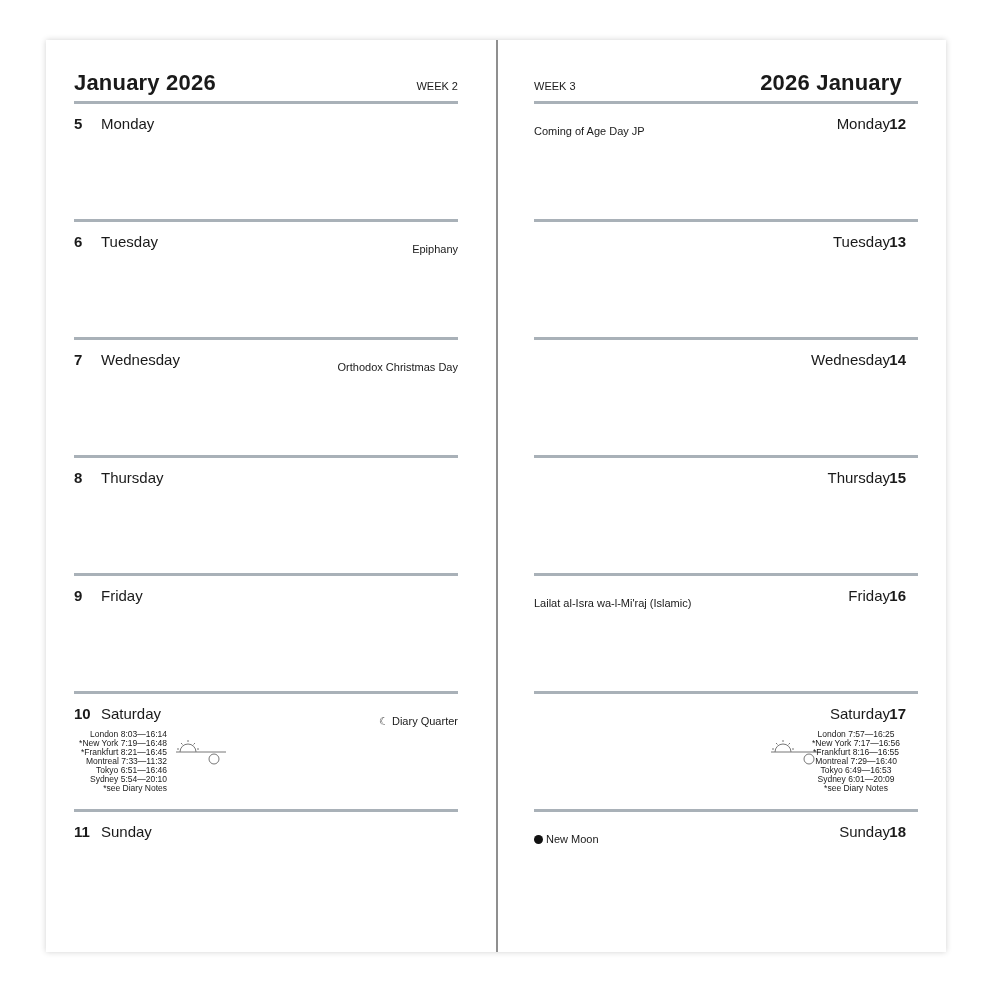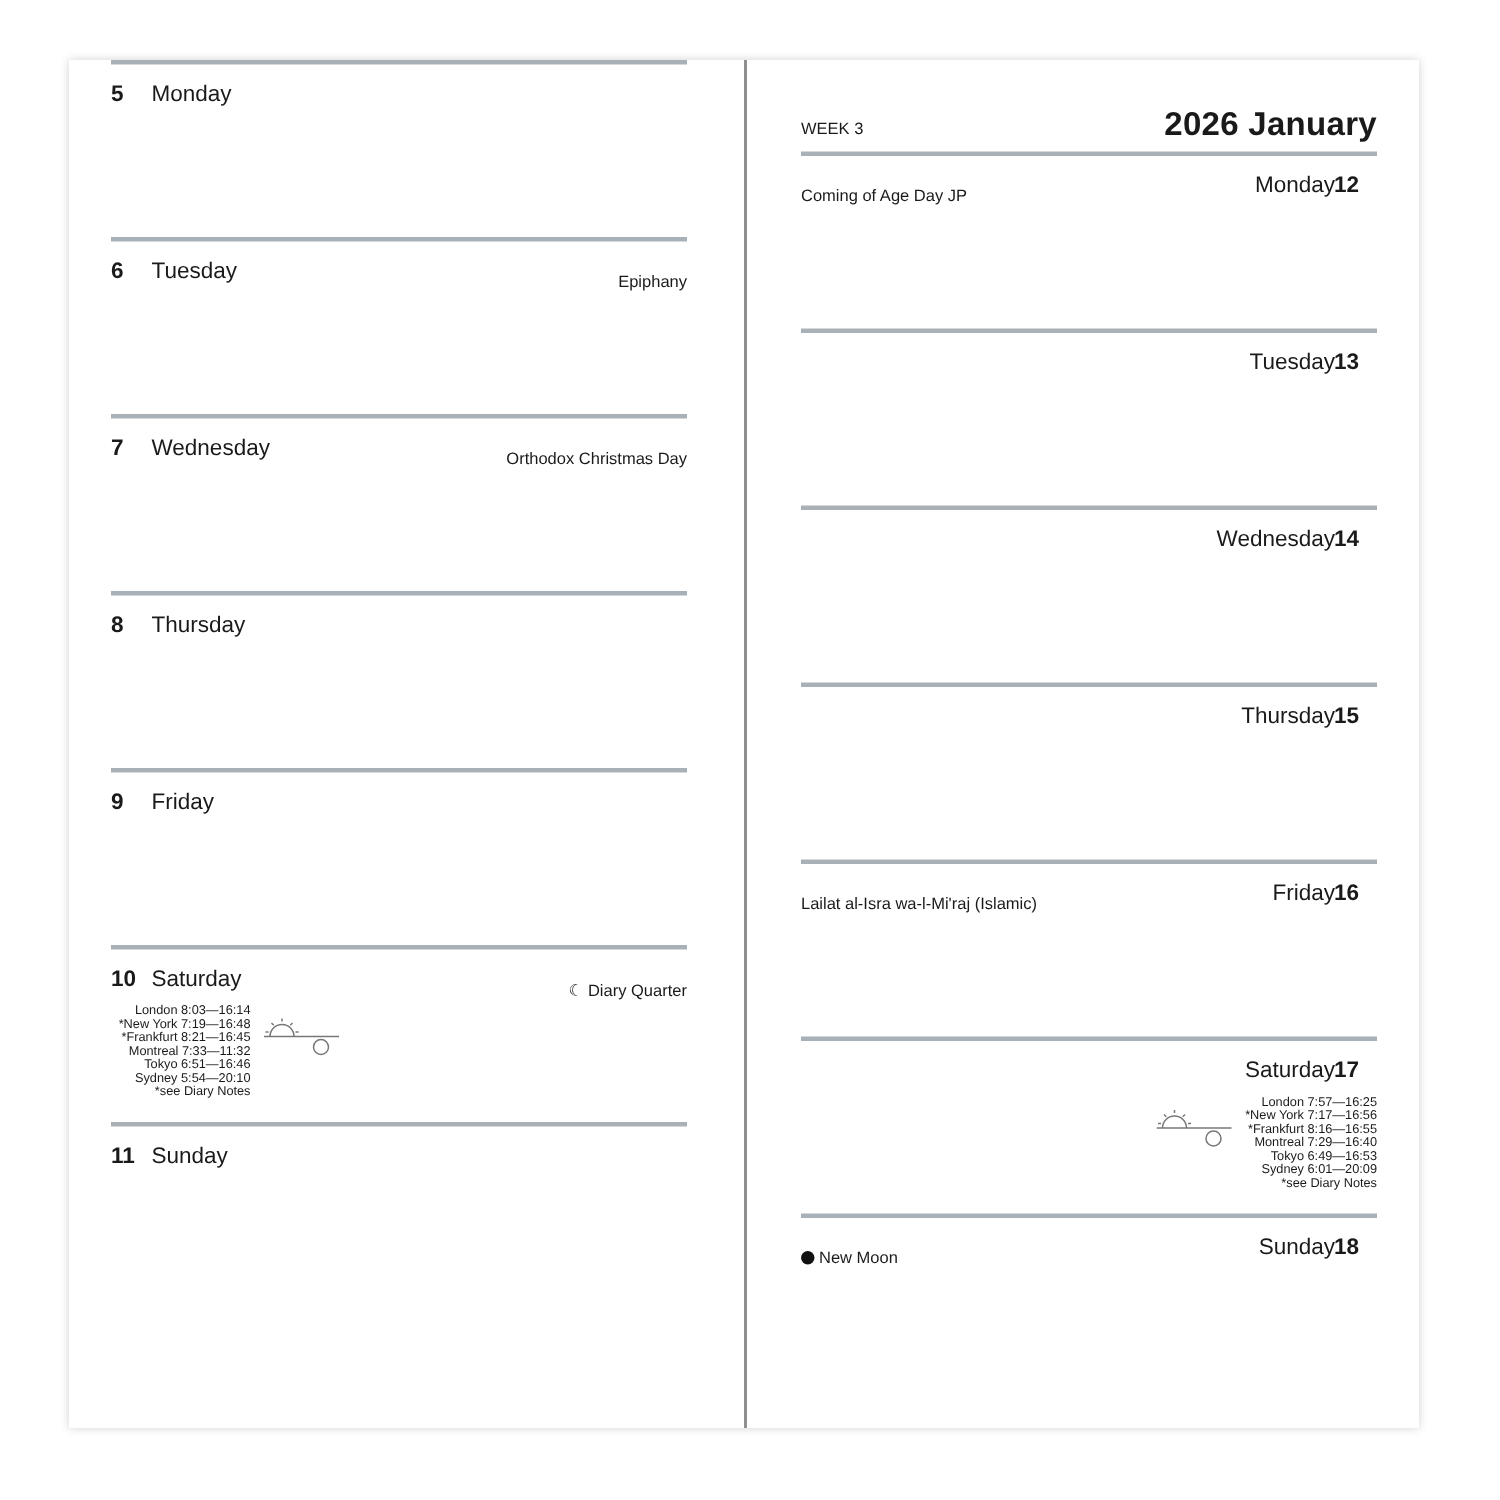--- a/index.html
+++ b/index.html
@@ -6,45 +6,49 @@
   body { width:1000px; height:1000px; background:#ffffff; position:relative; overflow:hidden; font-family:"Liberation Sans", sans-serif; color:#1a1a1a; }
   .diary { position:absolute; left:46px; top:40px; width:900px; height:912px; background:#fff; box-shadow:0 0 6px rgba(0,0,0,0.18); }
   .spine { position:absolute; left:496px; top:40px; width:2px; height:912px; background:#8f8f8f; }
   .page { position:absolute; top:40px; width:384px; }
   .page.left { left:74px; }
   .page.right { left:534px; }
   .header { position:relative; height:61px; }
   .title { position:absolute; top:30px; font-size:22px; font-weight:bold; letter-spacing:0.2px; }
   .week { position:absolute; top:40px; font-size:11px; }
   .left .title { left:0; } .left .week { right:0; }
-  .right .title { right:0; } .right .week { left:0; }
+  .right .title { right:16px; } .right .week { left:0; }
   .rule { height:3px; background:#a9b1b8; }
   .day { position:relative; height:115px; border-bottom:3px solid #a9b1b8; }
   .day.last { border-bottom:none; height:112px; }
   .dnum { position:absolute; top:11px; font-size:15px; font-weight:bold; }
   .dname { position:absolute; top:11px; font-size:15px; }
   .left .dnum { left:0; } .left .dname { left:27px; }
   .right .dnum { right:12px;text-align:center; } .right .dname { right:28px; }
   .event { position:absolute; top:10px; font-size:11px;margin-top:11px; }
   .left .event { right:0; } .right .event { left:0; }
   .sun { position:absolute; top:36px; font-size:8.5px; line-height:9px; }
   .left .sun { left:0; width:93px; text-align:right; }
-  .right .sun { right:0; width:100px; text-align:right; }
+  .right .sun { right:12px; width:100px; text-align:center; }
   .sunicon { position:absolute; top:44px; }
   .left .sunicon { left:102px; }
   .right .sunicon { right:95px; }
   .moon-dot { display:inline-block; width:9px; height:9px; border-radius:50%; background:#111; margin-right:3px; vertical-align:-1px; }
 </style>
 </head>
 <body>
 
 <div class="diary"></div>
 <div class="spine"></div>
 
 <div class="page left">
+  <div class="header">
+    <div class="title">January 2026</div>
+    <div class="week">WEEK 2</div>
+  </div>
   <div class="rule"></div>
 
   <div class="day">
     <span class="dnum">5</span>
     <span class="dname">Monday</span>
   </div>
   <div class="day">
     <span class="dnum">6</span>
     <span class="dname">Tuesday</span>
     <span class="event">Epiphany</span>

